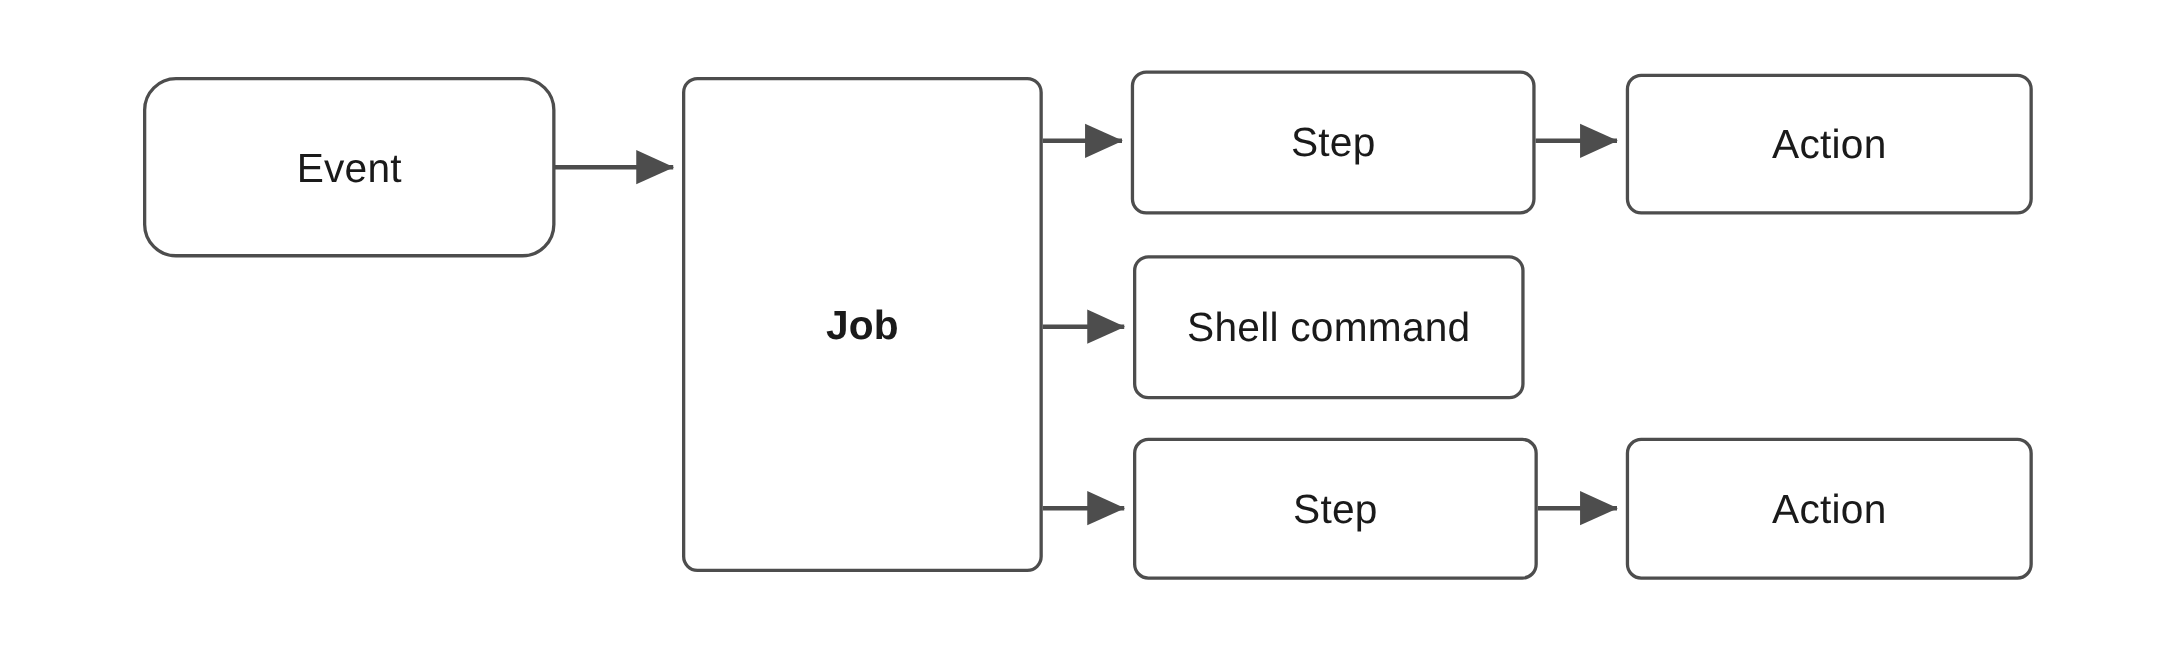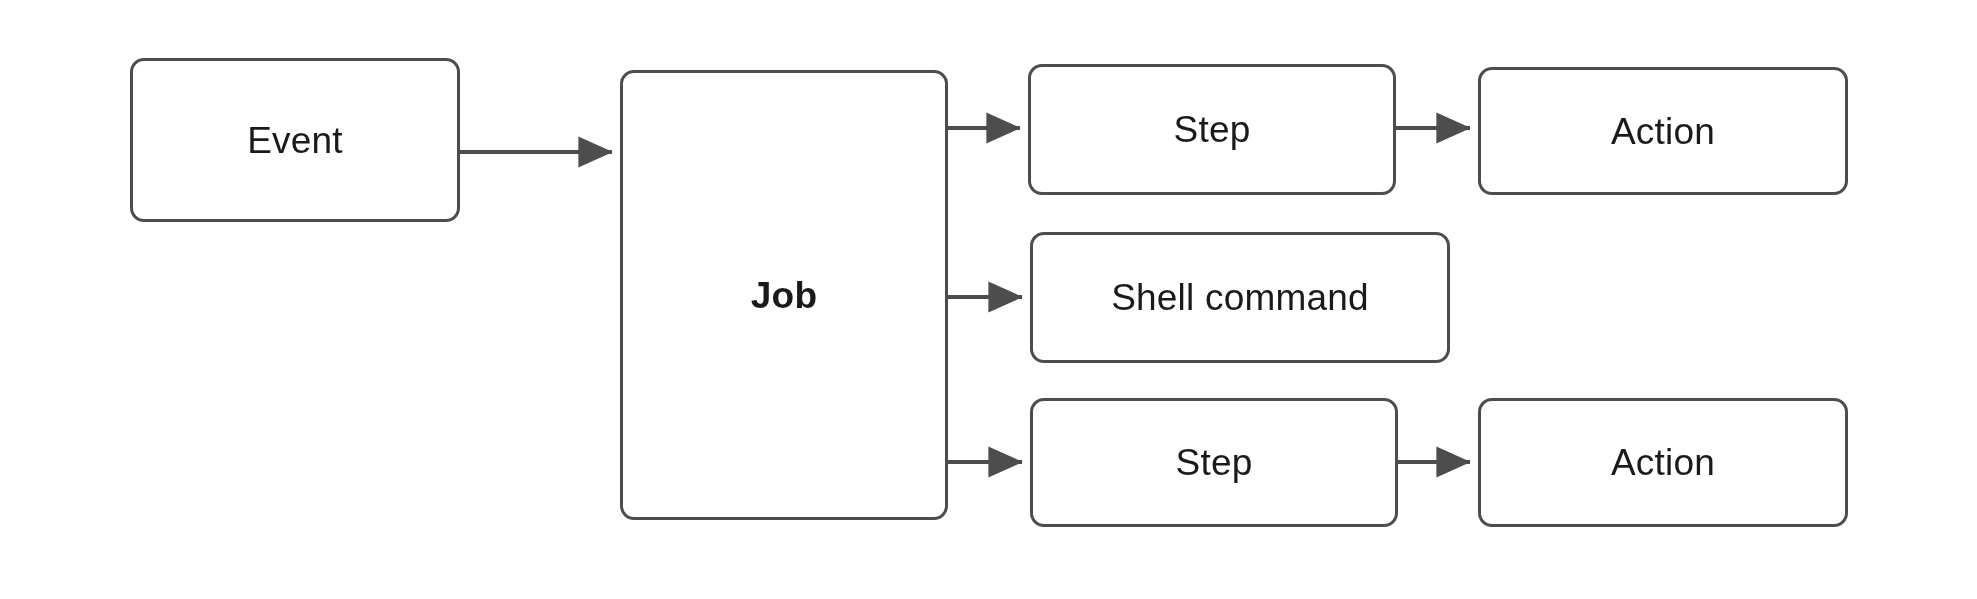--- a/index.html
+++ b/index.html
@@ -41,25 +41,25 @@
   .node-label {
     font-family: "Liberation Sans", sans-serif;
     font-size: 37px;
     line-height: 1;
     color: #1a1a1a;
     letter-spacing: 0.2px;
     white-space: nowrap;
     text-align: center;
   }
   
-  #node-event        { left: 130px;  top: 58px;  width: 330px; height: 164px; }
+  #node-event        { left: 130px;  top: 70px;  width: 375px; height: 164px; border-radius: 30px; }
   #node-job          { left: 620px;  top: 70px;  width: 328px; height: 450px; font-weight: bold; }
   #node-step-top     { left: 1028px; top: 64px;  width: 368px; height: 131px; }
   #node-action-top   { left: 1478px; top: 67px;  width: 370px; height: 128px; }
-  #node-shell        { left: 1030px; top: 232px; width: 420px; height: 131px; }
+  #node-shell        { left: 1030px; top: 232px; width: 356px; height: 131px; }
   #node-step-bottom  { left: 1030px; top: 398px; width: 368px; height: 129px; }
   #node-action-bottom{ left: 1478px; top: 398px; width: 370px; height: 129px; }
 </style>
 </head>
 <body>
 
 <div id="diagram-canvas">
 
   <svg id="edge-layer" viewBox="0 0 1977 599" width="1977" height="599" xmlns="http://www.w3.org/2000/svg">
     <defs>

